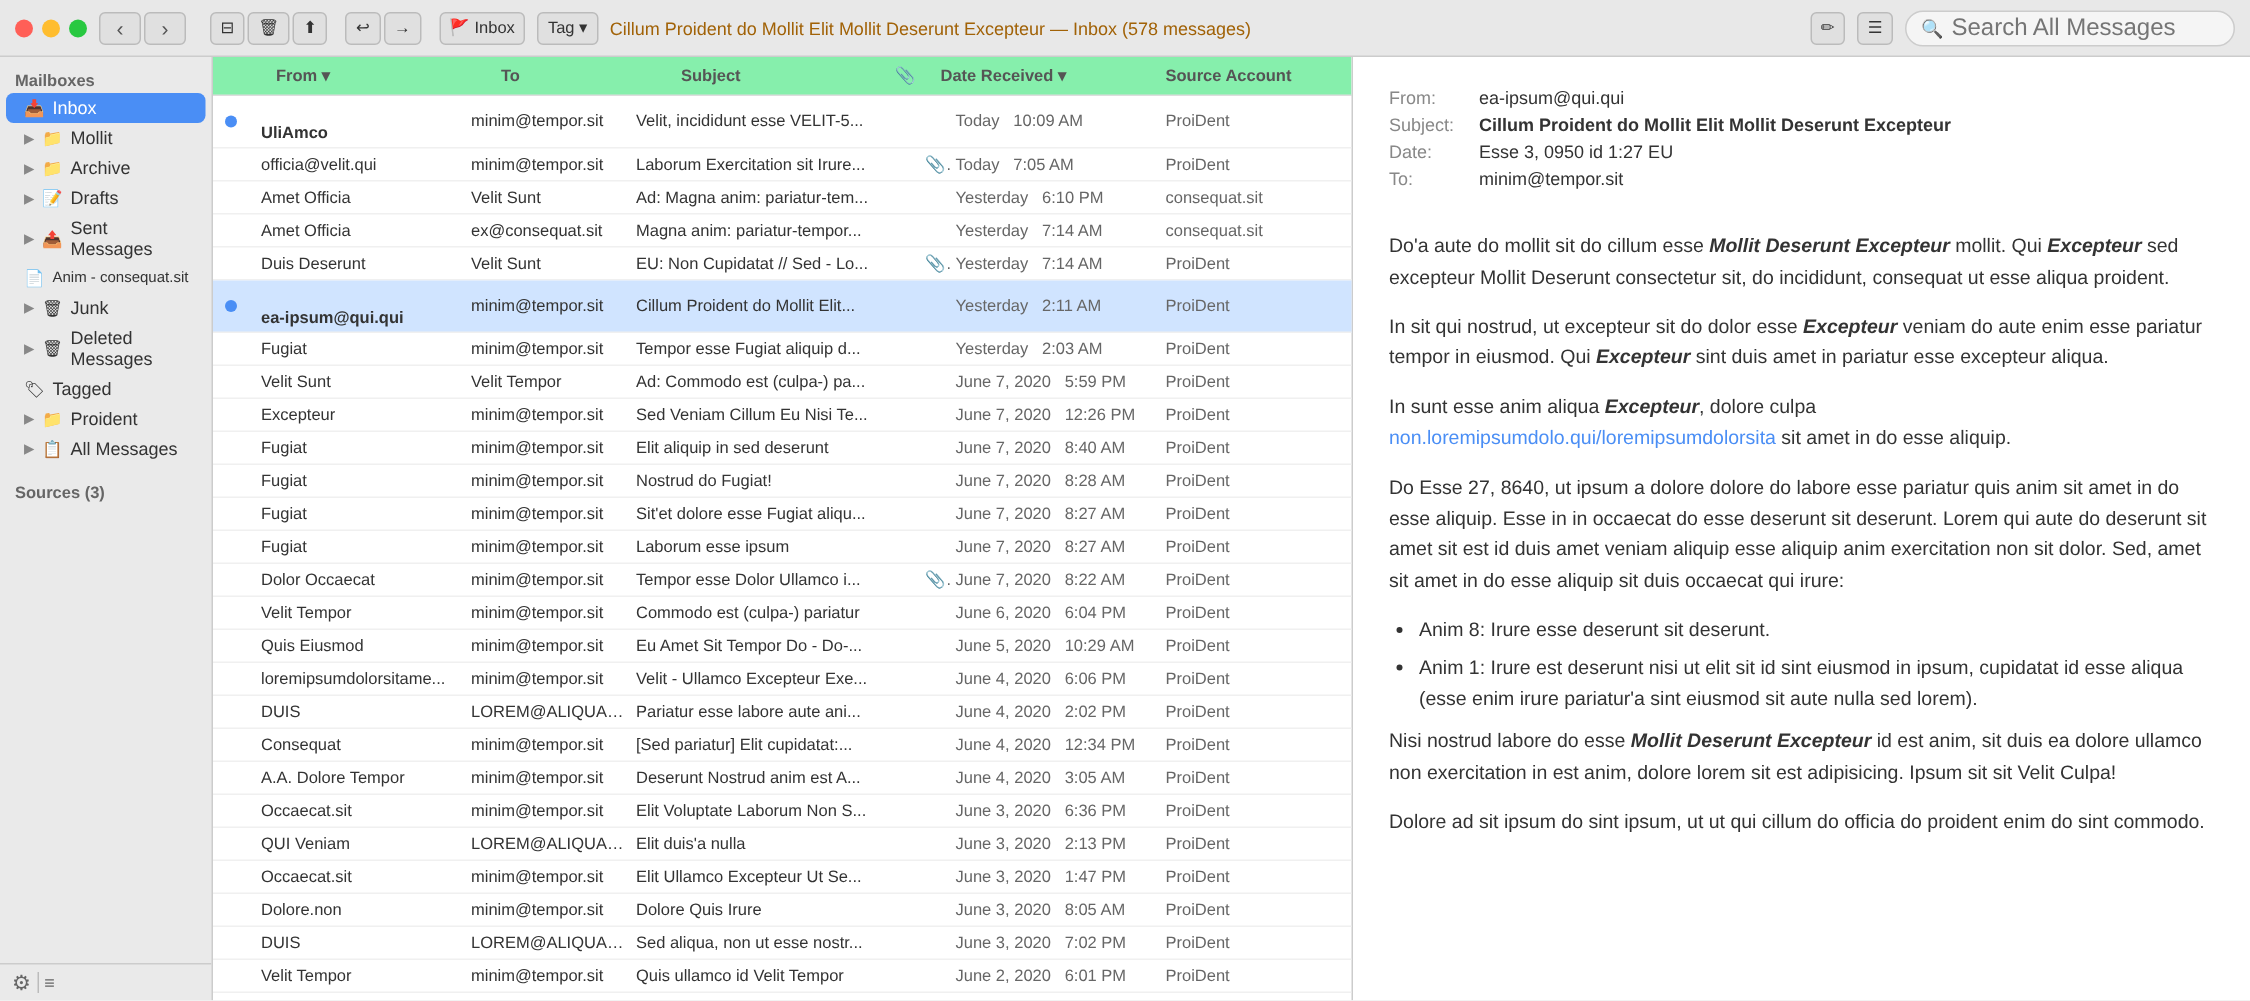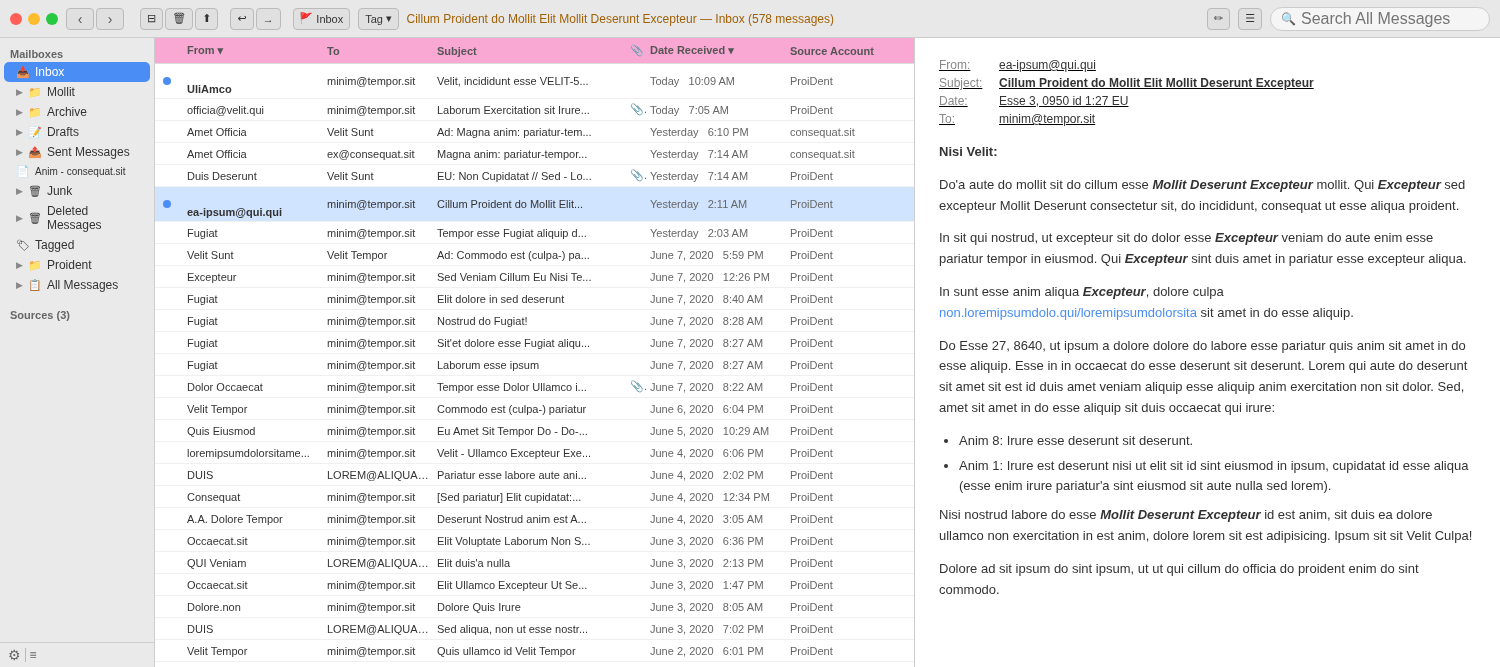--- a/index.html
+++ b/index.html
@@ -17,48 +17,48 @@
     .nav-btn { width: 28px; height: 22px; background: #e0e0e0; border: 1px solid #bbb; border-radius: 4px; display: flex; align-items: center; justify-content: center; cursor: pointer; font-size: 14px; color: #555; }
     .toolbar-btn { height: 22px; background: #e0e0e0; border: 1px solid #bbb; border-radius: 4px; display: flex; align-items: center; justify-content: center; cursor: pointer; padding: 0 6px; font-size: 11px; color: #333; gap: 3px; }
     .toolbar-group { display: flex; gap: 2px; }
     .search-box { display: flex; align-items: center; background: #f5f5f5; border: 1px solid #ccc; border-radius: 14px; padding: 2px 10px; gap: 5px; width: 220px; }
     .search-box input { border: none; background: transparent; font-size: 16px; outline: none; width: 100%; color: #888; }
 
     
     .main { display: flex; flex: 1; overflow: hidden; }
 
     
-    .sidebar { width: 155px; background: #eaeaea; border-right: 1px solid #ccc; display: flex; flex-direction: column; overflow-y: auto; padding-top: 4px; }
+    .sidebar { width: 142px; background: #eaeaea; border-right: 1px solid #ccc; display: flex; flex-direction: column; overflow-y: auto; padding-top: 4px; }
     .sidebar-section-title { font-size: 11px; font-weight: 700; color: #666; padding: 6px 10px 2px 10px; text-transform: none; }
     .sidebar-item { display: flex; align-items: center; gap: 5px; padding: 3px 8px 3px 12px; cursor: pointer; font-size: 12px; color: #333; border-radius: 5px; margin: 0 4px; }
     .sidebar-item.active { background: #4a8ef5; color: white; }
     .sidebar-item .icon { font-size: 11px; width: 14px; text-align: center; }
     .sidebar-item .label { flex: 1; }
     .sidebar-item .expand { font-size: 9px; color: #888; }
     .sidebar-footer { display: flex; align-items: center; padding: 4px 8px; gap: 4px; border-top: 1px solid #ccc; margin-top: auto; }
     .sidebar-footer .gear-btn { font-size: 14px; cursor: pointer; color: #666; }
     .sidebar-footer .divider { width: 1px; height: 14px; background: #bbb; }
     .sidebar-footer .sidebar-toggle { font-size: 12px; cursor: pointer; color: #666; }
 
     
     .email-list { width: 760px; border-right: 1px solid #ccc; display: flex; flex-direction: column; overflow: hidden; background: #fff; }
-    .email-list-header { display: grid; grid-template-columns: 20px 140px 110px 1fr 20px 140px 120px; align-items: center; padding: 4px 8px; background: #f9a8d4; border-bottom: 1px solid #ddd; font-size: 11px; font-weight: 600; color: #555; gap: 0; height: 26px; }
+    .email-list-header { display: grid; grid-template-columns: 20px 140px 110px 1fr 20px 140px 120px; align-items: center; padding: 4px 8px; background: #86efac; border-bottom: 1px solid #ddd; font-size: 11px; font-weight: 600; color: #555; gap: 10px; height: 26px; }
     .email-list-header span { padding: 0 4px; }
     .email-rows { overflow-y: auto; flex: 1; }
     .email-row { display: grid; grid-template-columns: 20px 140px 110px 1fr 20px 140px 120px; align-items: center; padding: 3px 8px; border-bottom: 1px solid #f0f0f0; cursor: pointer; min-height: 22px; }
     .email-row.selected { background: #d0e4ff; }
     .email-row .cell { font-size: 11px; color: #333; overflow: hidden; text-overflow: ellipsis; white-space: nowrap; padding: 0 4px; }
     .email-row .cell.from { font-weight: 500; }
     .email-row .cell.unread { font-weight: 700; margin-top: 16px; }
     .email-row .cell.date { color: #666; }
     .email-row .cell.source { color: #666; }
 
     
     .email-preview { flex: 1; background: #fff; overflow-y: auto; padding: 20px 24px; }
-    .preview-header { margin-bottom: 16px; text-decoration: underline; }
+    .preview-header { margin-bottom: 28px; }
     .preview-header .field { display: flex; margin-bottom: 4px; font-size: 12px; }
     .preview-header .field-label { color: #888; width: 60px; flex-shrink: 0; }
     .preview-header .field-value { color: #333; }
     .preview-header .field-value.subject { font-weight: 600; }
     .preview-body { font-size: 13px; color: #333; line-height: 1.6; }
     .preview-body p { margin-bottom: 12px; }
     .preview-body ul { margin: 8px 0 8px 20px; }
     .preview-body li { margin-bottom: 4px; }
     .preview-body a { color: #4a8ef5; text-decoration: none; }
     em.styled { font-style: italic; font-weight: 600; }
@@ -252,21 +252,21 @@
     <span class="cell">minim@tempor.sit</span>
     <span class="cell">Sed Veniam Cillum Eu Nisi Te...</span>
     <span class="cell"></span>
     <span class="cell date">June 7, 2020 &nbsp; 12:26 PM</span>
     <span class="cell source">ProiDent</span>
   </div>
         <div class="email-row">
     <span></span>
     <span class="cell from">Fugiat</span>
     <span class="cell">minim@tempor.sit</span>
-    <span class="cell">Elit dolore in sed deserunt</span>
+    <span class="cell">Elit aliquip in sed deserunt</span>
     <span class="cell"></span>
     <span class="cell date">June 7, 2020 &nbsp; 8:40 AM</span>
     <span class="cell source">ProiDent</span>
   </div>
         <div class="email-row">
     <span></span>
     <span class="cell from">Fugiat</span>
     <span class="cell">minim@tempor.sit</span>
     <span class="cell">Nostrud do Fugiat!</span>
     <span class="cell"></span>
@@ -442,21 +442,20 @@
       <div class="field">
         <span class="field-label">Date:</span>
         <span class="field-value">Esse 3, 0950 id 1:27 EU</span>
       </div>
       <div class="field">
         <span class="field-label">To:</span>
         <span class="field-value">minim@tempor.sit</span>
       </div>
     </div>
     <div class="preview-body">
-      <p><strong>Nisi Velit:</strong></p>
       <p>Do'a aute do mollit sit do cillum esse <em class="styled">Mollit Deserunt Excepteur</em> mollit. Qui <em class="styled">Excepteur</em> sed excepteur Mollit Deserunt consectetur sit, do incididunt, consequat ut esse aliqua proident.</p>
       <p>In sit qui nostrud, ut excepteur sit do dolor esse <em class="styled">Excepteur</em> veniam do aute enim esse pariatur tempor in eiusmod. Qui <em class="styled">Excepteur</em> sint duis amet in pariatur esse excepteur aliqua.</p>
       <p>In sunt esse anim aliqua <em class="styled">Excepteur</em>, dolore culpa<br><a href="#">non.loremipsumdolo.qui/loremipsumdolorsita</a> sit amet in do esse aliquip.</p>
       <p>Do Esse 27, 8640, ut ipsum a dolore dolore do labore esse pariatur quis anim sit amet in do esse aliquip. Esse in in occaecat do esse deserunt sit deserunt. Lorem qui aute do deserunt sit amet sit est id duis amet veniam aliquip esse aliquip anim exercitation non sit dolor. Sed, amet sit amet in do esse aliquip sit duis occaecat qui irure:</p>
       <ul>
         <li>Anim 8: Irure esse deserunt sit deserunt.</li>
         <li>Anim 1: Irure est deserunt nisi ut elit sit id sint eiusmod in ipsum, cupidatat id esse aliqua (esse enim irure pariatur'a sint eiusmod sit aute nulla sed lorem).</li>
       </ul>
       <p>Nisi nostrud labore do esse <em class="styled">Mollit Deserunt Excepteur</em> id est anim, sit duis ea dolore ullamco non exercitation in est anim, dolore lorem sit est adipisicing. Ipsum sit sit Velit Culpa!</p>
       <p>Dolore ad sit ipsum do sint ipsum, ut ut qui cillum do officia do proident enim do sint commodo.</p>

